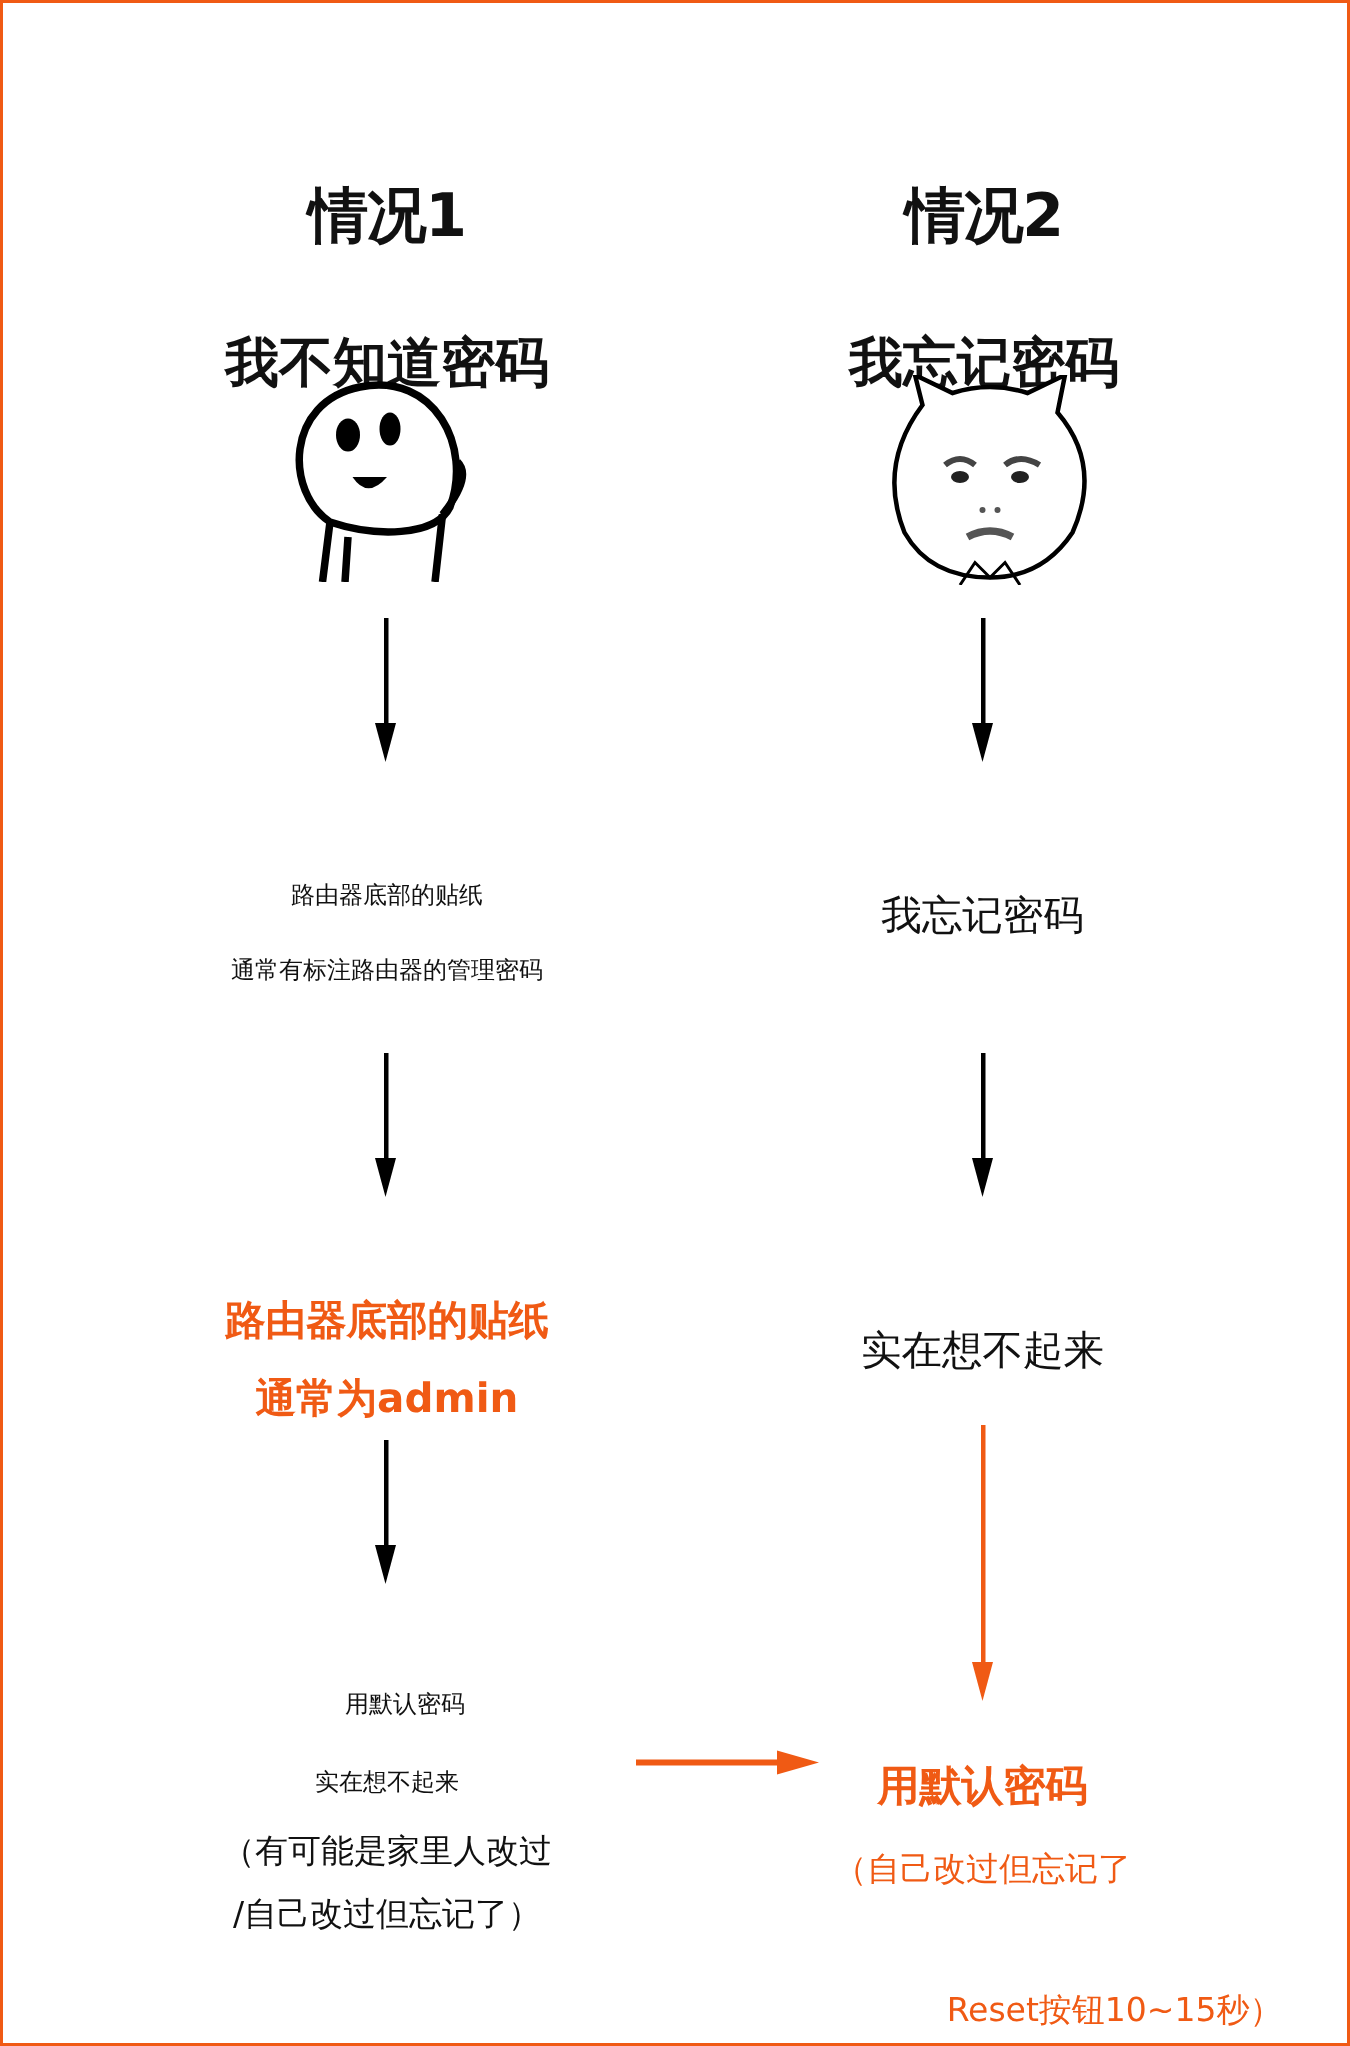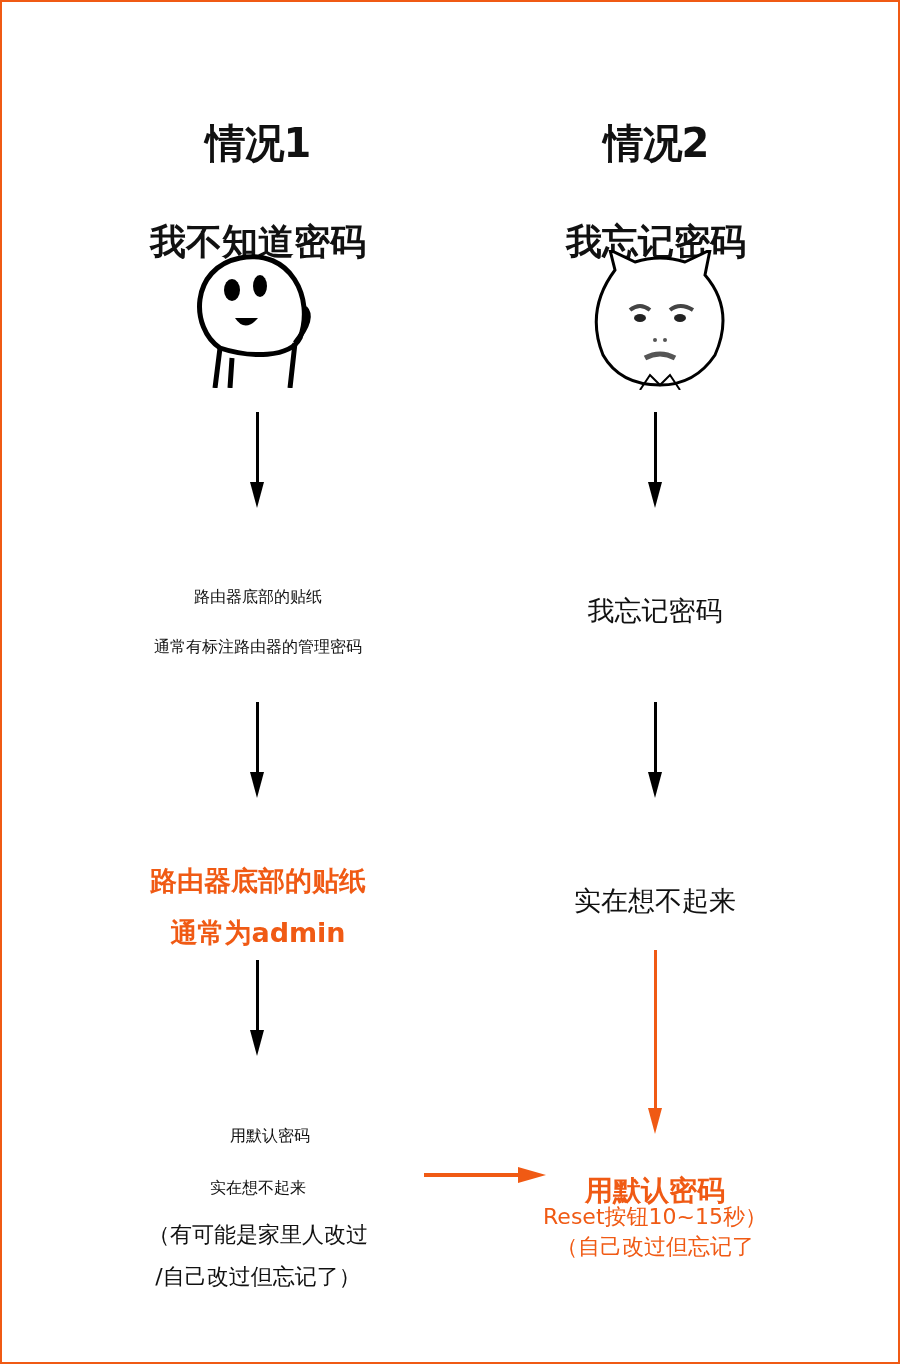--- a/index.html
+++ b/index.html
@@ -83,13 +83,13 @@
 <div class="vline" style="left:654px;top:702px;height:72px;"></div>
 <div class="ahead-d" style="left:648px;top:772px;"></div>
 
 <div class="abs t" style="left:455px;top:860px;width:400px;font-size:27px;">实在想不起来</div>
 
 <div class="vline o" style="left:654px;top:950px;height:160px;"></div>
 <div class="ahead-d o" style="left:648px;top:1108px;"></div>
 
 <div class="abs t orange bold" style="left:455px;top:1150px;width:400px;font-size:28px;">用默认密码</div>
 <div class="abs small orange" style="left:455px;top:1210px;width:400px;">（自己改过但忘记了</div>
-<div class="abs small orange" style="left:455px;top:1180px;width:400px;">Reset按钮10~15秒）</div>
+<div class="abs small orange" style="left:455px;top:1304px;width:400px;text-align:right;">Reset按钮10~15秒）</div>
 
 </body></html>

